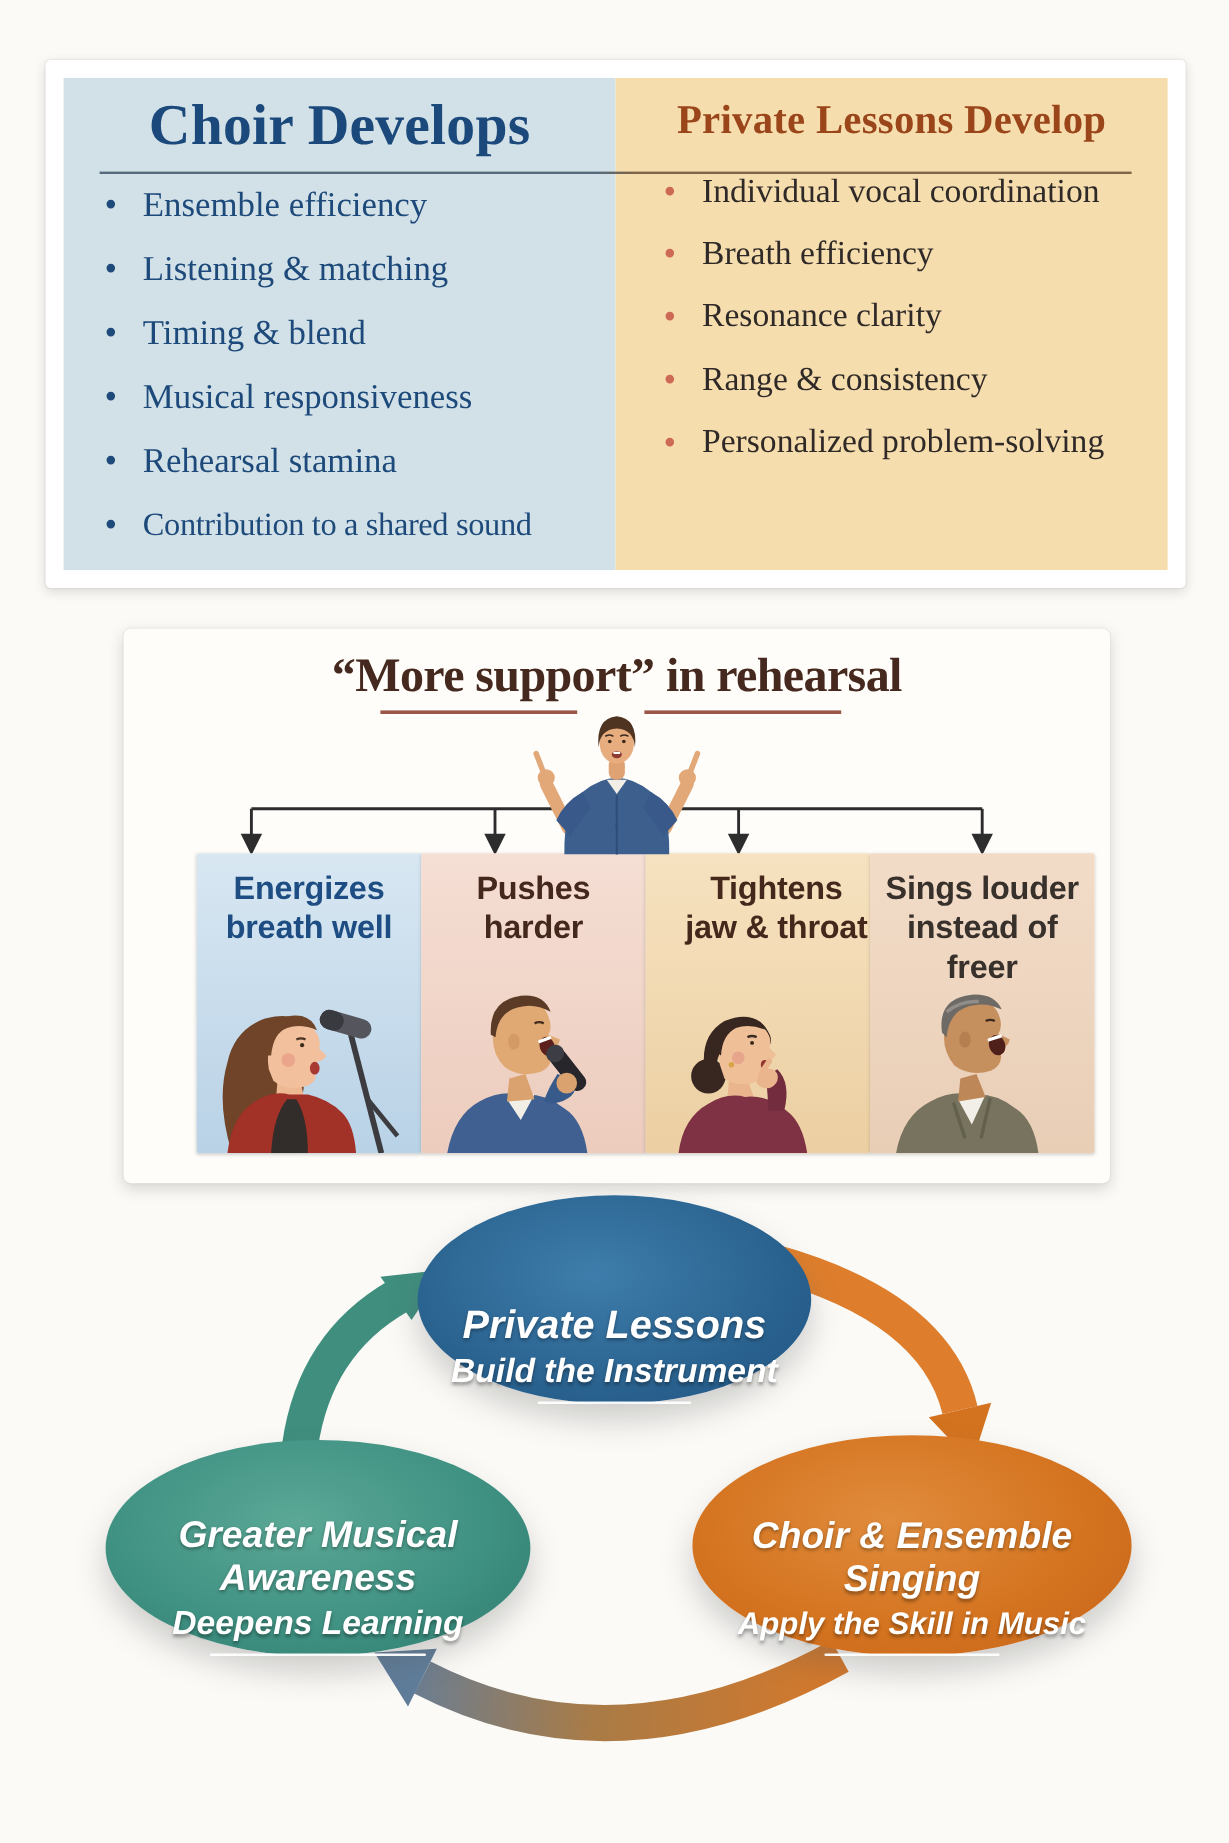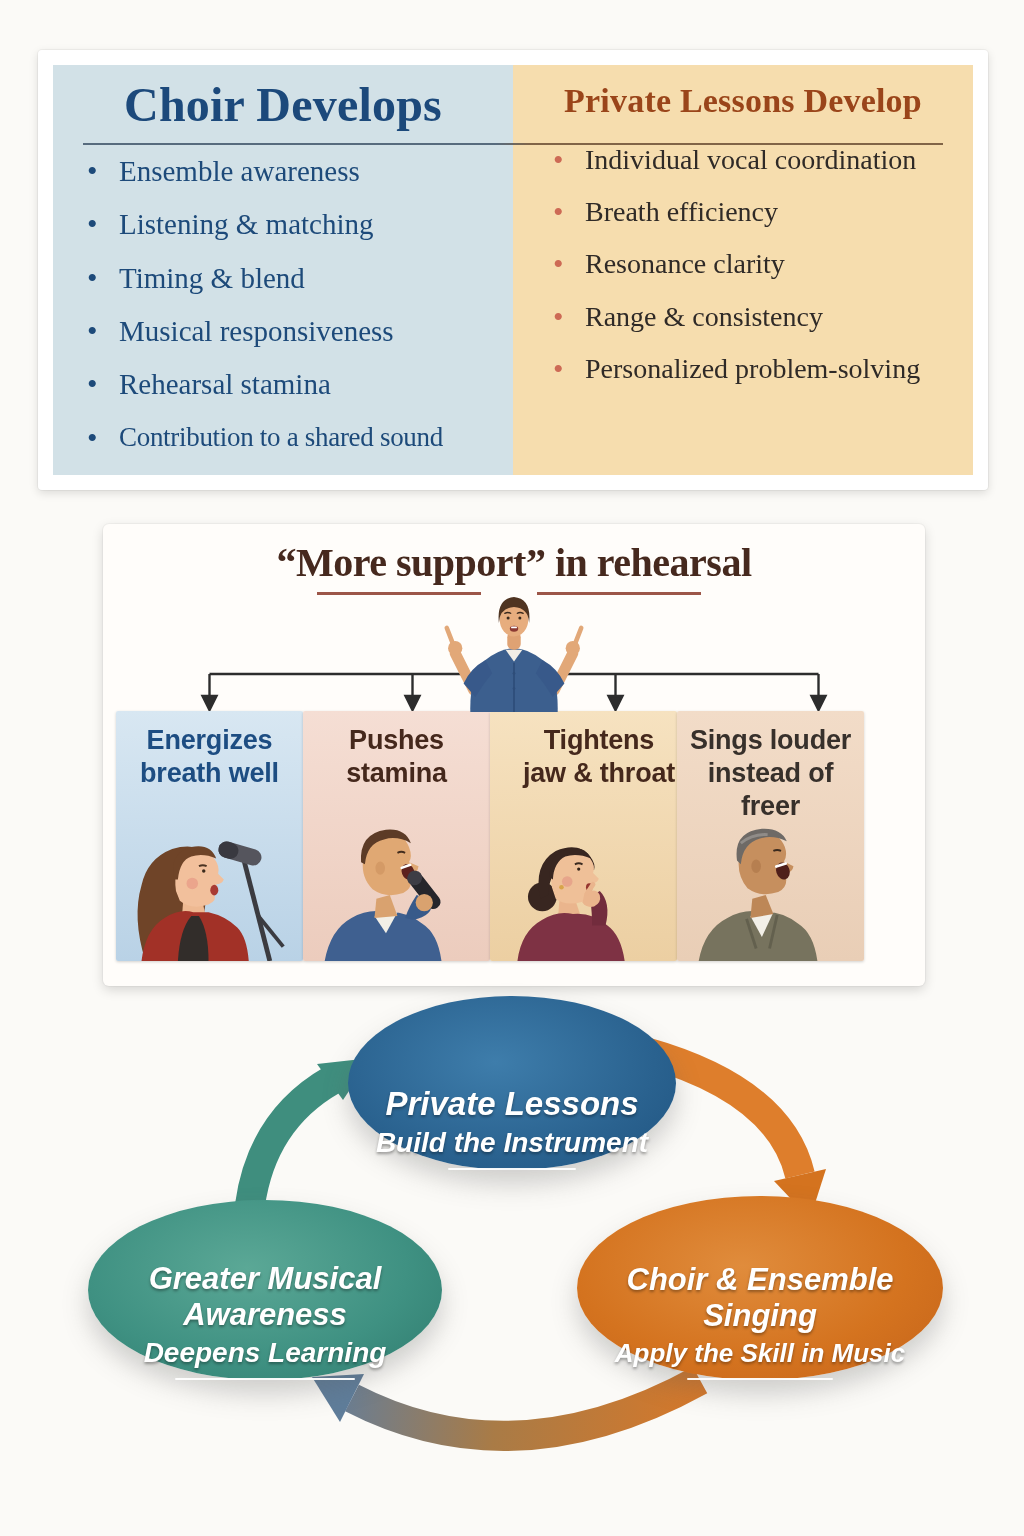--- a/index.html
+++ b/index.html
@@ -59,22 +59,22 @@
   }
   .mid-underline { position:absolute; top:68px; height:3px; background:#9c5648; z-index:1; }
   .mid-underline.left  { left:214px; width:164px; }
   .mid-underline.right { left:434px; width:164px; }
   .connector-svg { position:absolute; inset:0; z-index:1; }
   .conductor {
     position:absolute; top:62px; left:50%; transform:translateX(-50%);
     width:196px; height:126px; z-index:2;
   }
   .panels {
-    position:absolute; left:13px; right:13px; top:187px; height:250px;
-    display:flex; justify-content:flex-start; z-index:1;
+    position:absolute; left:2px; right:13px; top:187px; height:250px;
+    display:flex; justify-content:flex-end; z-index:1;
   }
   .panel {
     position:relative; width:187px; height:250px; overflow:hidden; border-radius:2px;
     box-shadow:0 1px 3px rgba(0,0,0,.18);
   }
   .panel.p1 { background:linear-gradient(180deg,#d8e7f2,#b9d2e6); }
   .panel.p2 { background:linear-gradient(180deg,#f5ded4,#ecccbd); }
   .panel.p3 { background:linear-gradient(180deg,#f6e2c0,#eccfa2);padding-left:31px; }
   .panel.p4 { background:linear-gradient(180deg,#f2dcc8,#e9ceb6); }
   .panel .label {
@@ -123,21 +123,21 @@
 </head>
 <body>
 
 <section class="card-top">
   <div class="cols">
     <div class="top-divider"></div>
 
     <div class="col col-left">
       <h2 class="col-title">Choir Develops</h2>
       <ul class="benefit-list">
-        <li>Ensemble awareness</li>
+        <li>Ensemble efficiency</li>
         <li>Listening &amp; matching</li>
         <li>Timing &amp; blend</li>
         <li>Musical responsiveness</li>
         <li>Rehearsal stamina</li>
         <li>Contribution to a shared sound</li>
       </ul>
     </div>
 
     <div class="col col-right">
       <h2 class="col-title">Private Lessons Develop</h2>
@@ -221,21 +221,21 @@
         <circle cx="77" cy="84" r="6" fill="#e4897c" opacity=".5"></circle>
         <ellipse cx="100" cy="91" rx="4.2" ry="5.5" fill="#a83a33"></ellipse>
         <path d="M24,165 Q28,132 48,120 Q64,110 78,114 L94,114 Q112,118 124,130 Q134,140 136,165 Z" fill="#a23127"></path>
         <path d="M62,165 Q64,132 76,118 L84,118 Q94,134 94,165 Z" fill="#322d2a"></path>
       </svg>
     </div>
 
     <div class="panel p2">
       <div class="label">
         <span>Pushes</span><br>
-        <span>stamina</span>
+        <span>harder</span>
       </div>
       <svg class="person" viewBox="0 0 190 165">
         <path d="M20,165 Q26,132 48,120 Q66,110 84,114 Q104,112 122,126 Q138,136 142,165 Z" fill="#3f6090"></path>
         <path d="M72,118 L84,136 L96,114 Z" fill="#f2efe6"></path>
         <path d="M74,100 L72,120 L96,118 L88,96 Z" fill="#d9a26f"></path>
         <path d="M60,60 Q62,36 84,32 Q102,30 108,46 Q112,56 108,62 L118,66 Q117,74 109,74 Q114,88 102,94 Q84,100 70,90 Q58,78 60,60 Z" fill="#e0a873"></path>
         <path d="M58,62 Q56,32 84,28 Q104,26 110,42 Q96,34 82,38 Q64,42 62,64 Z" fill="#5c3b26"></path>
         <ellipse cx="78" cy="68" rx="5" ry="7" fill="#d49a66"></ellipse>
         <path d="M96,52 Q100,50 104,52" stroke="#432d1d" stroke-width="2" fill="none"></path>
         <g transform="rotate(-20 107 72)">

